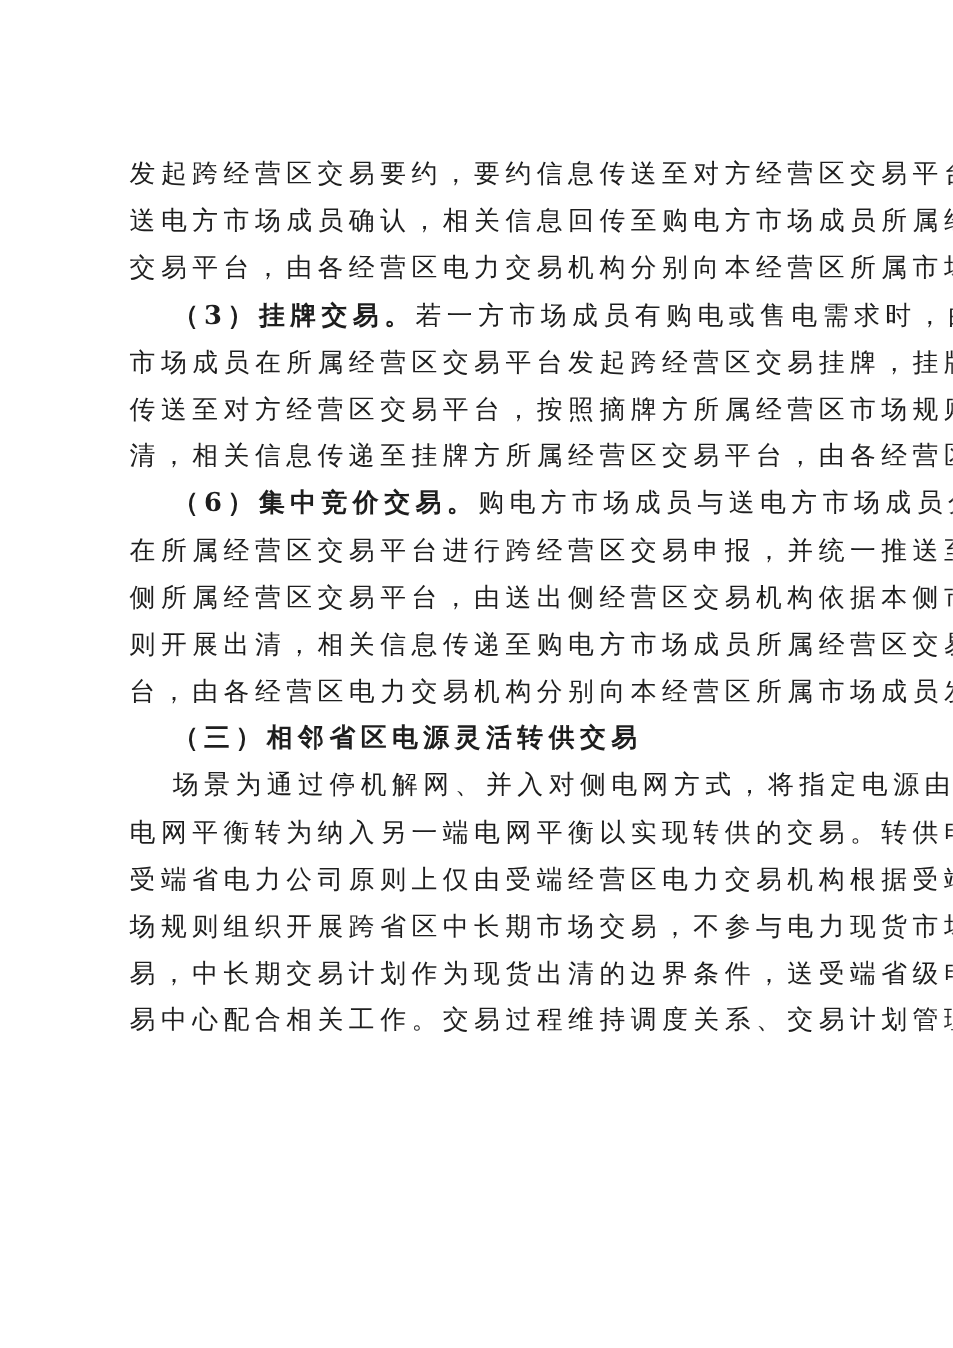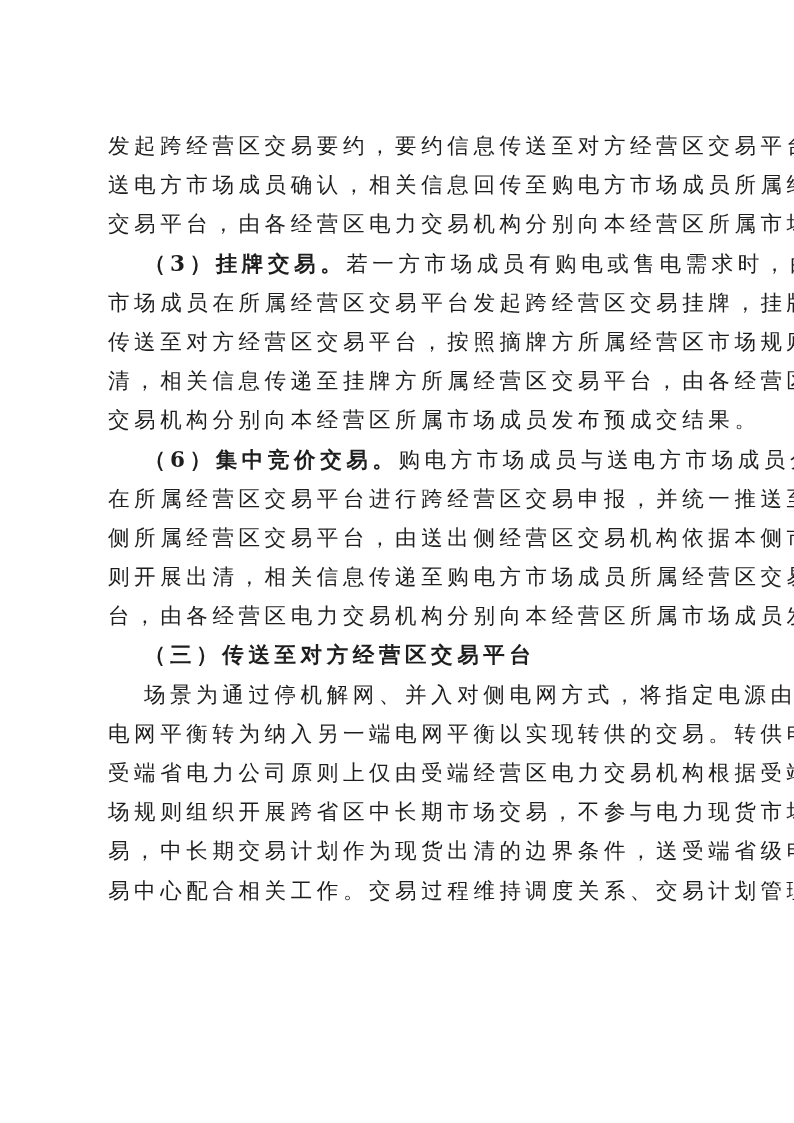--- a/index.html
+++ b/index.html
@@ -23,33 +23,32 @@
     <span class="line">发起跨经营区交易要约，要约信息传送至对方经营区交易平台，由</span>
     <span class="line">送电方市场成员确认，相关信息回传至购电方市场成员所属经营区</span>
     <span class="line">交易平台，由各经营区电力交易机构分别向本经营区所属市场成员</span>
   </div>
 
   <div>
     <span class="line indent"><span class="bold">（3）挂牌交易。</span><span>若一方市场成员有购电或售电需求时，由该</span></span>
     <span class="line">市场成员在所属经营区交易平台发起跨经营区交易挂牌，挂牌信息</span>
     <span class="line">传送至对方经营区交易平台，按照摘牌方所属经营区市场规则出</span>
     <span class="line">清，相关信息传递至挂牌方所属经营区交易平台，由各经营区电力</span>
-    <span class="line">交易机构分别向本经营区所属市场成员发布预成交结果。</span>
   </div>
 
   <div>
     <span class="line indent"><span class="bold">（6）集中竞价交易。</span><span>购电方市场成员与送电方市场成员分别</span></span>
     <span class="line">在所属经营区交易平台进行跨经营区交易申报，并统一推送至送出</span>
     <span class="line">侧所属经营区交易平台，由送出侧经营区交易机构依据本侧市场规</span>
     <span class="line">则开展出清，相关信息传递至购电方市场成员所属经营区交易平</span>
     <span class="line">台，由各经营区电力交易机构分别向本经营区所属市场成员发布预</span>
   </div>
 
   <div>
-    <span class="line indent bold">（三）传送至对方经营区交易平台</span>
+    <span class="line indent bold">（三）相邻省区电源灵活转供交易</span>
   </div>
 
   <div>
     <span class="line indent">场景为通过停机解网、并入对侧电网方式，将指定电源由一端</span>
     <span class="line">电网平衡转为纳入另一端电网平衡以实现转供的交易。转供电源与</span>
     <span class="line">受端省电力公司原则上仅由受端经营区电力交易机构根据受端市</span>
     <span class="line">场规则组织开展跨省区中长期市场交易，不参与电力现货市场交</span>
     <span class="line">易，中长期交易计划作为现货出清的边界条件，送受端省级电力交</span>
     <span class="line">易中心配合相关工作。交易过程维持调度关系、交易计划管理、电</span>
   </div>

